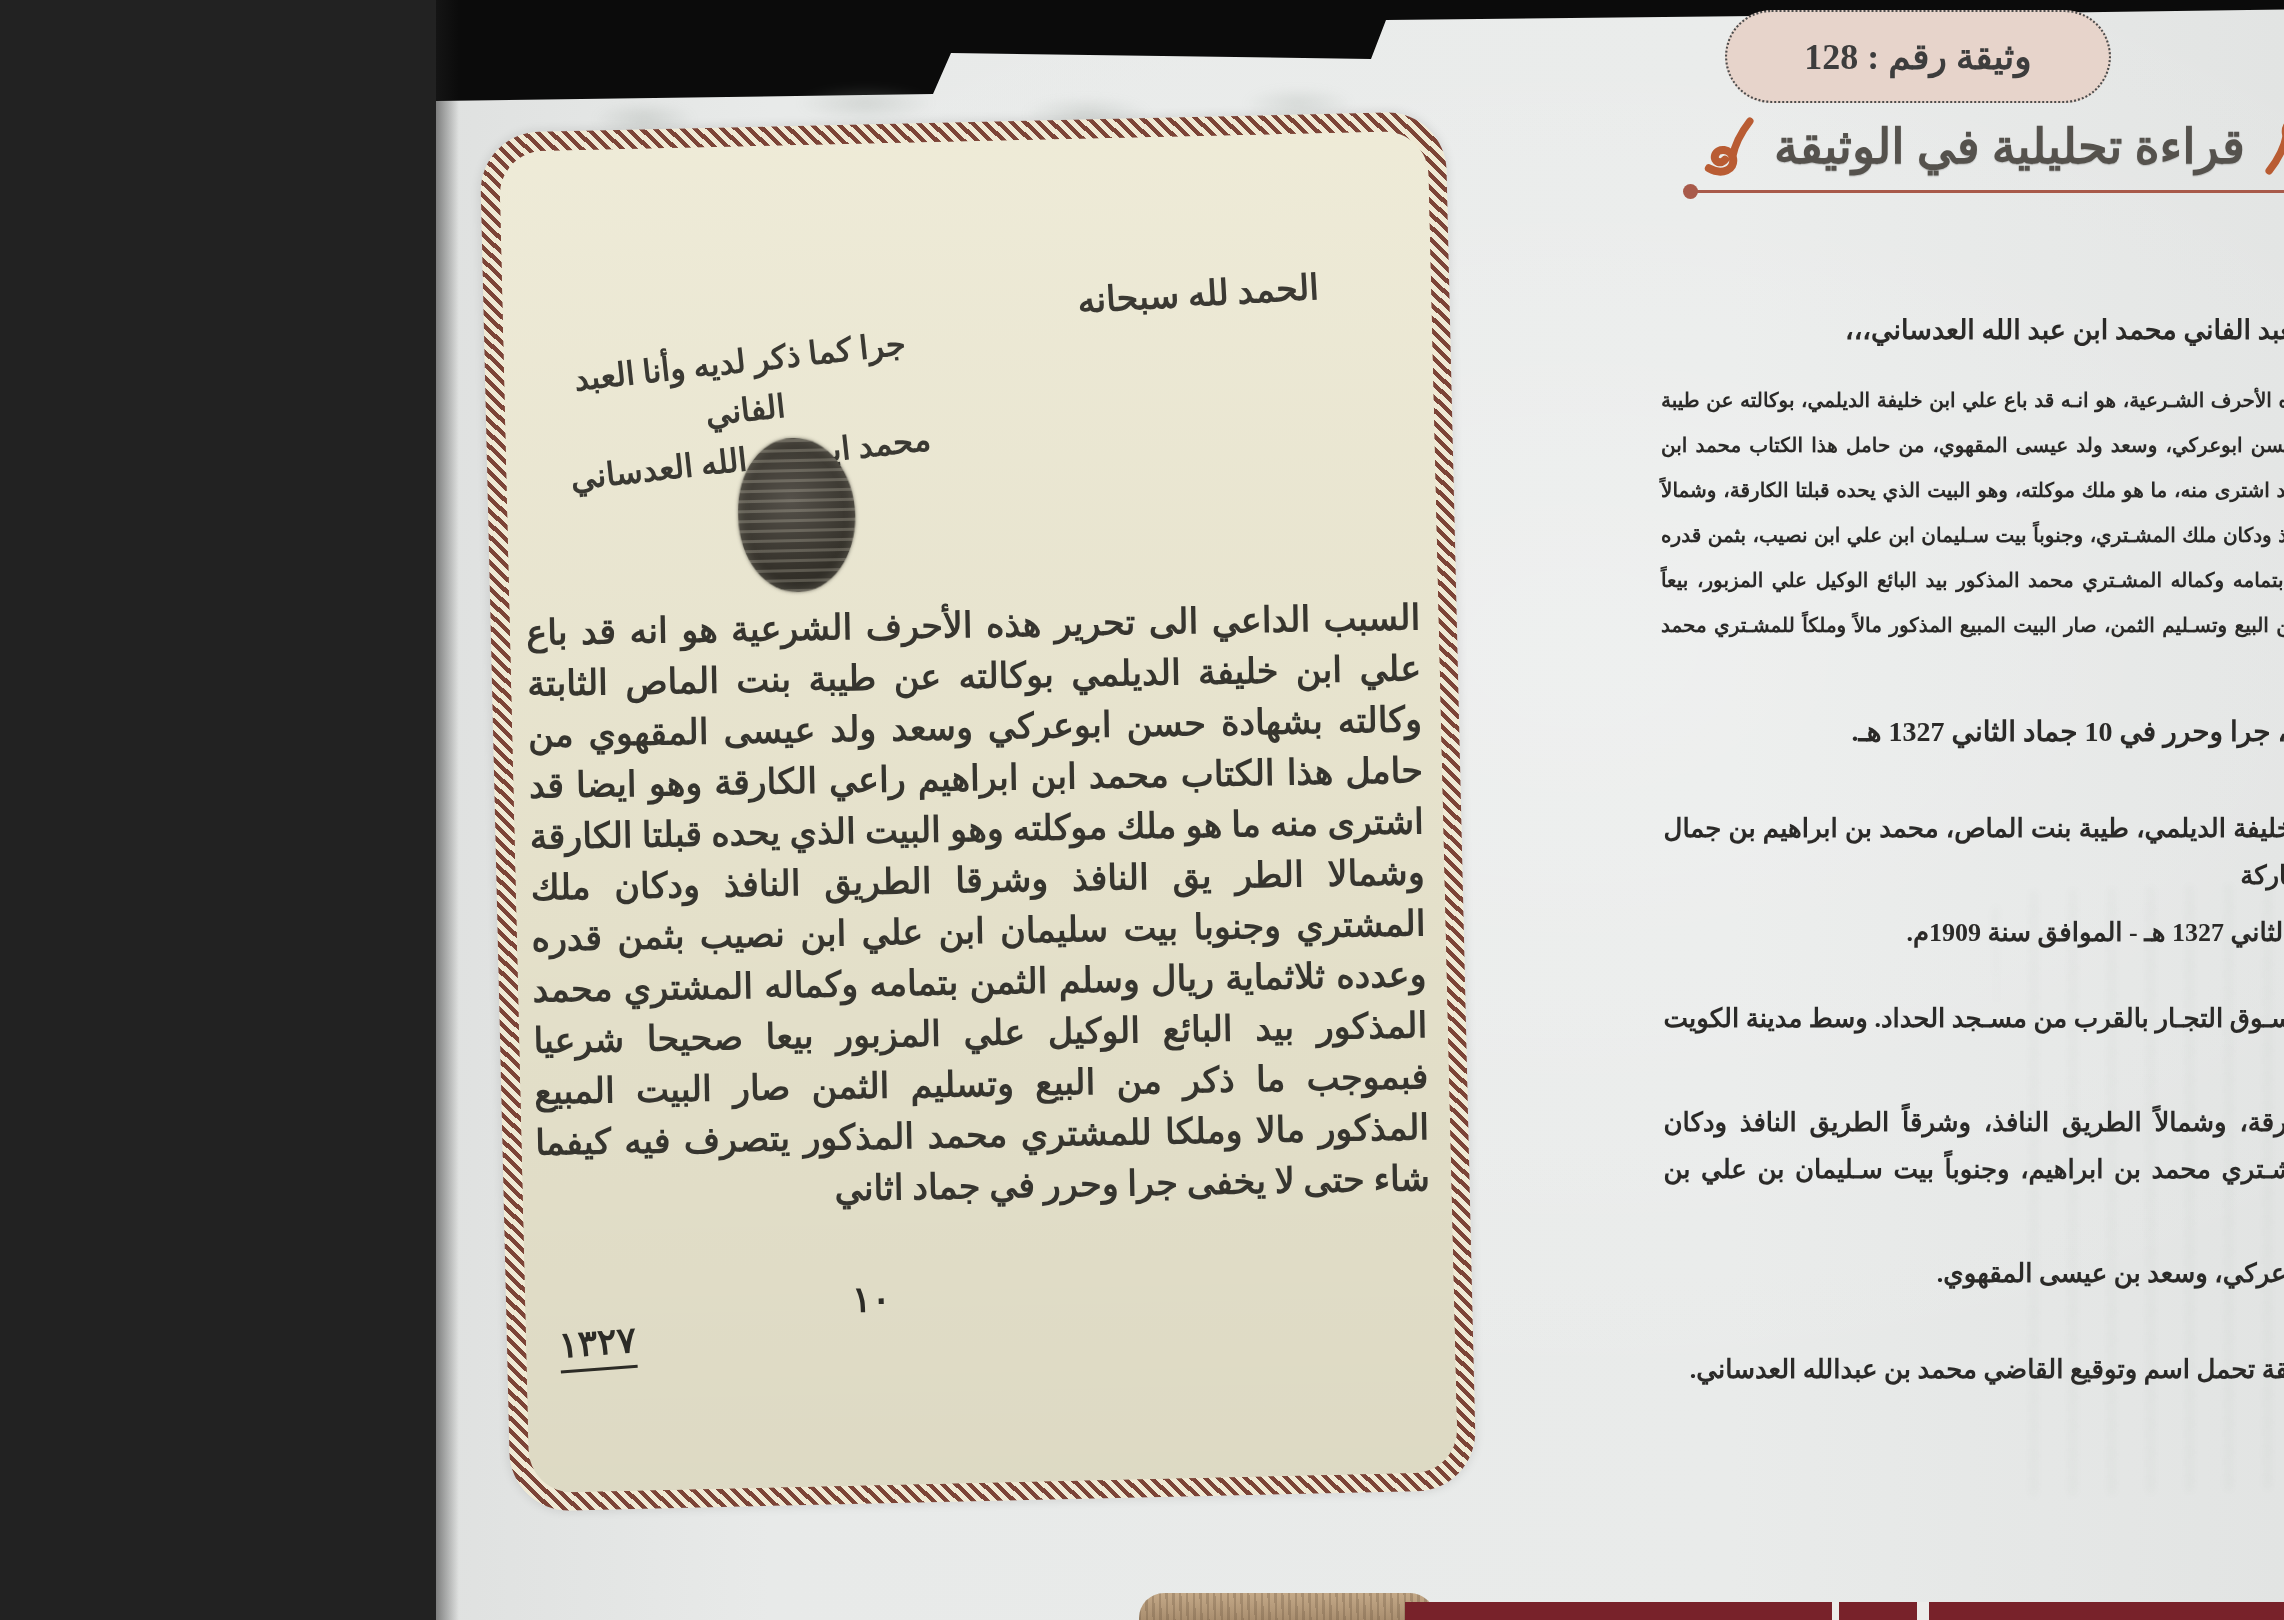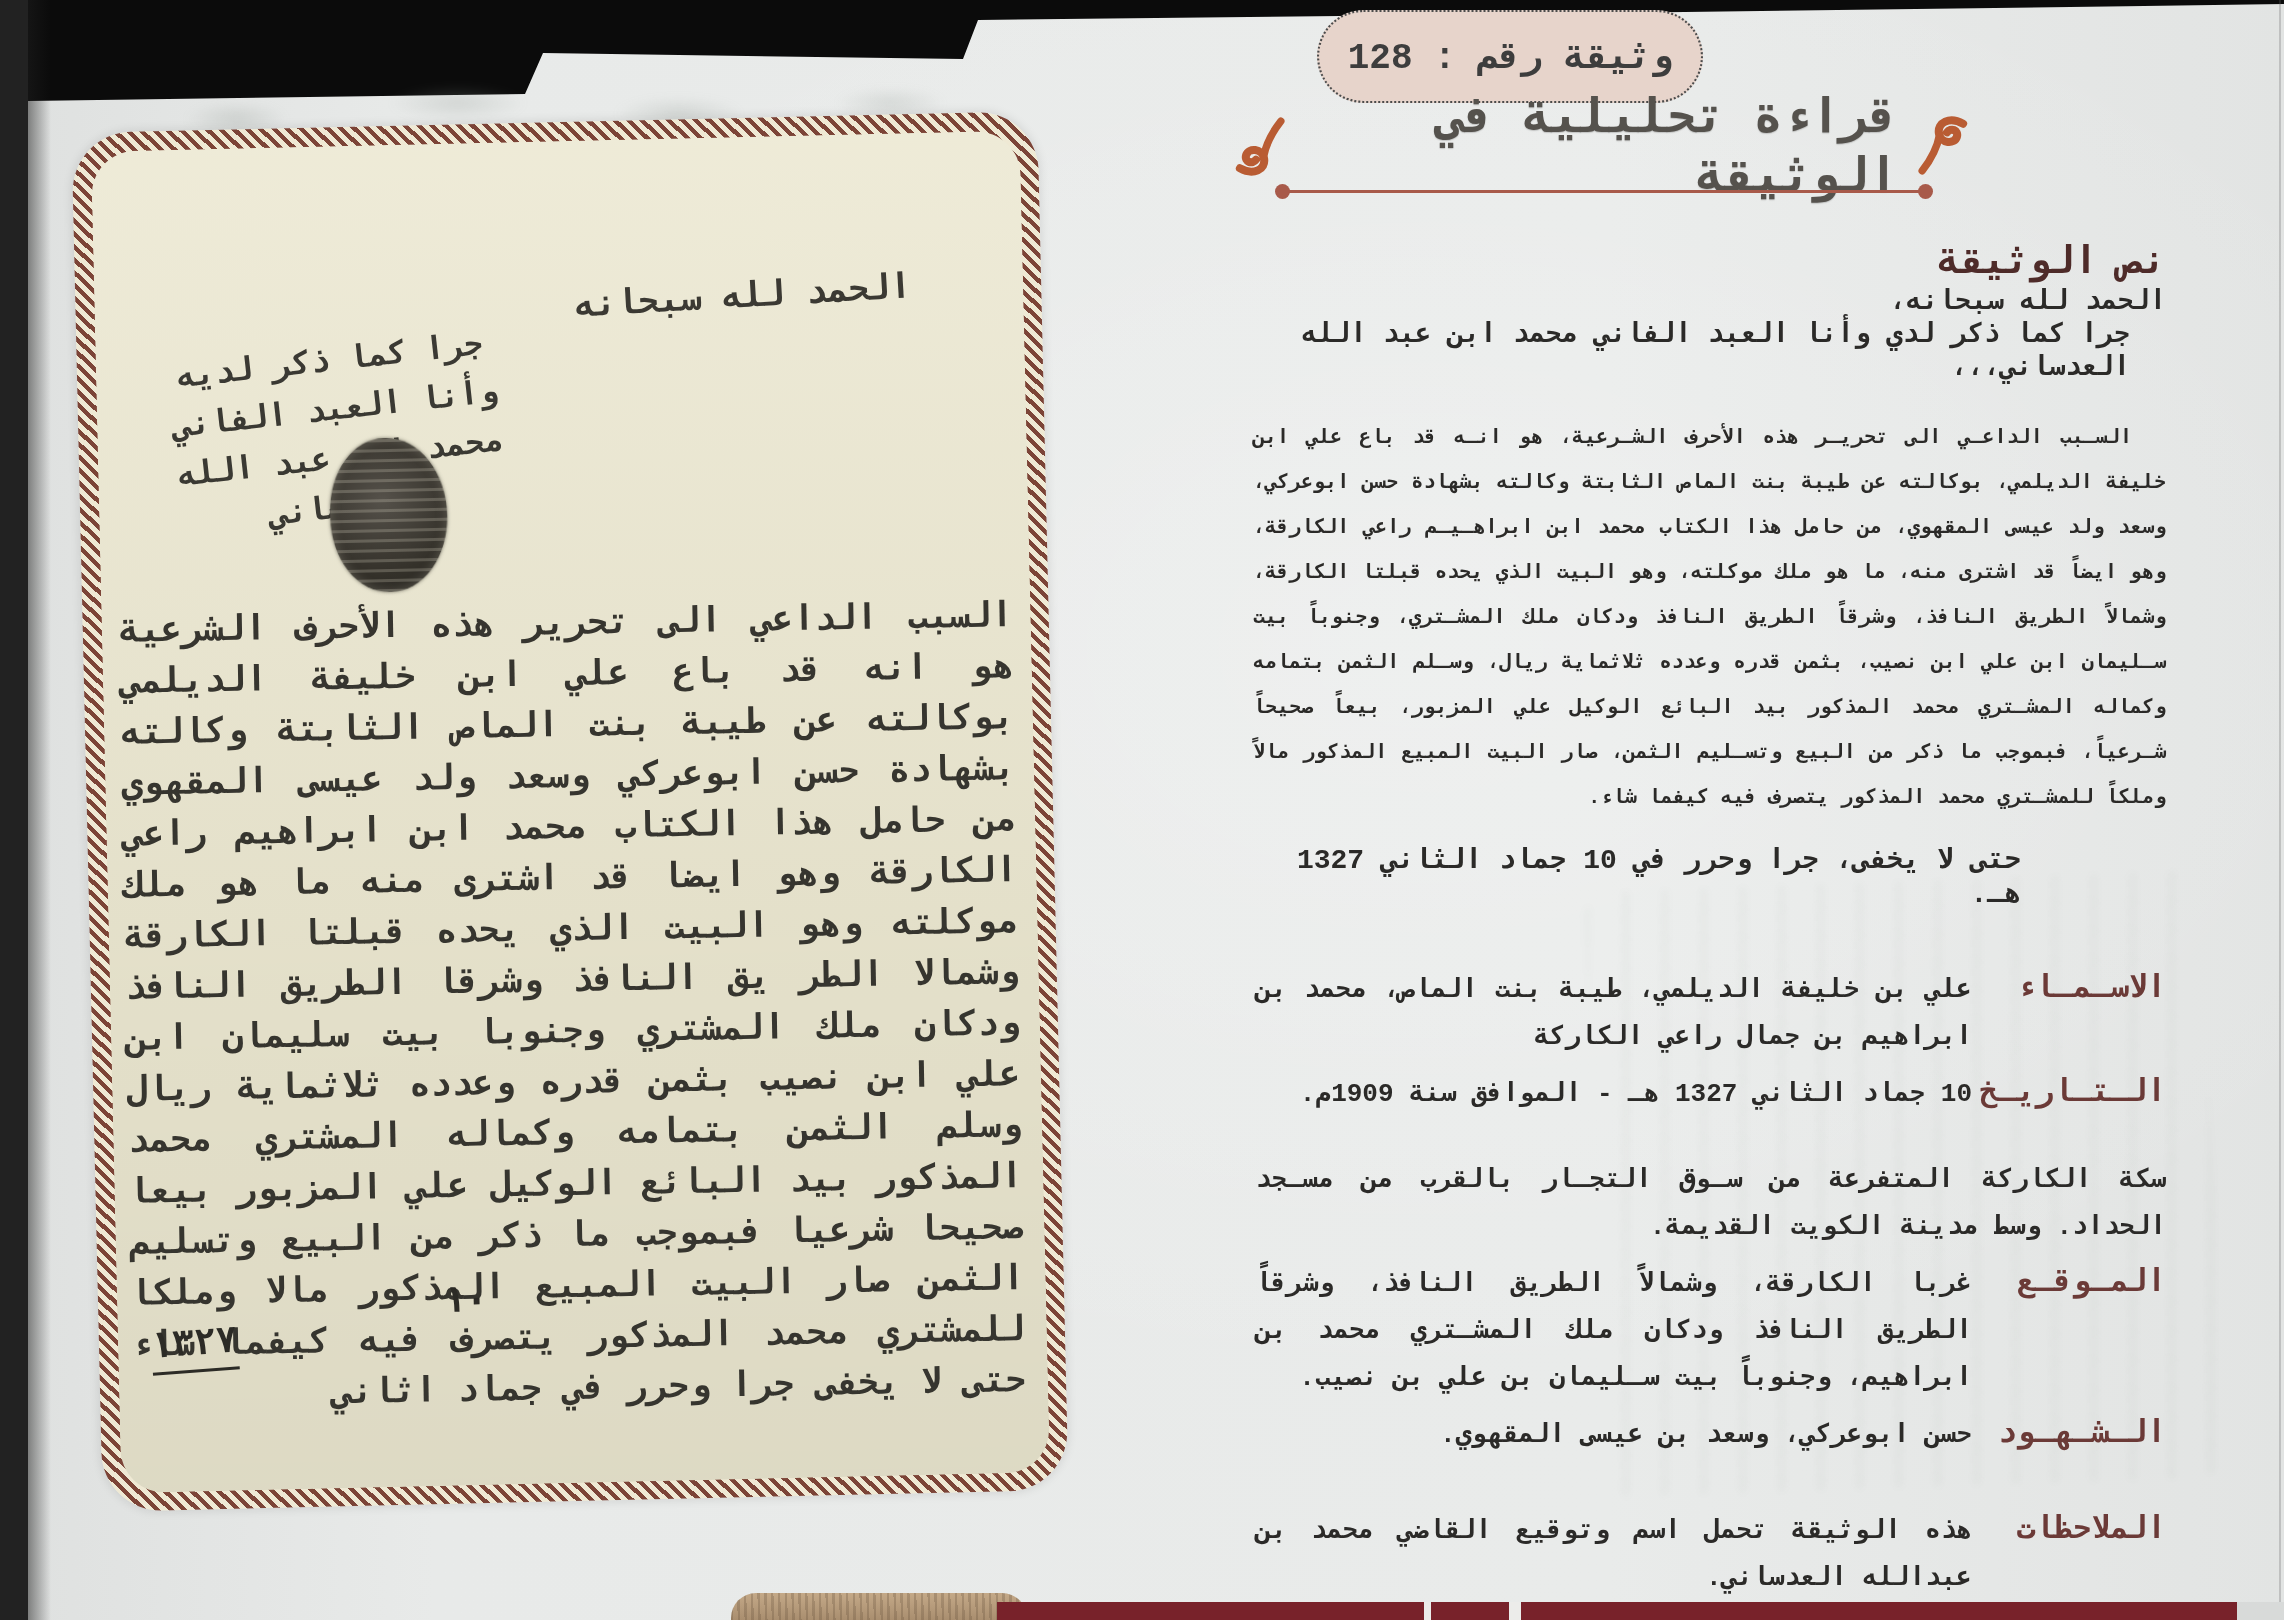--- a/index.html
+++ b/index.html
@@ -4,26 +4,26 @@
 <style>
   :root{
     --page-bg:#e7e9e8; --badge-bg:#e7d4cb; --accent-orange:#b95c33;
     --underline:#a85a4a; --heading-maroon:#4e2b29; --label-maroon:#6b3a37;
     --ink:#2b2a28; --paper:#ebe7d0; --hatch:#7c4437; --band:#78222a;
     --ms-ink:#2c2b26; --tan:#b99d7e;
   }
   *{margin:0;padding:0;box-sizing:border-box;}
   html,body{background:#222;}
   .page{
-    position:relative; width:2256px; height:1620px; overflow:hidden;
+    position:relative; width:1848px; height:1620px; overflow:hidden;
     background:
       radial-gradient(ellipse 1604px 1111px at 62% 40%, rgba(255,255,255,.25), rgba(0,0,0,0) 70%),
       linear-gradient(90deg, #dfe1e0 0%, #e8eae9 18%, #e9ebea 70%, #e2e4e3 100%),
       var(--page-bg);
-    font-family:Liberation Mono, monospace;
+    font-family:Liberation Serif, serif;
     direction:rtl;
   }
   
   .photo-top{
     position:absolute; left:0; top:0; width:2284px; height:123px; background:#0b0b0b;
     clip-path:polygon(0 0,2284px 0,2284px 3.7px,2098px 6.2px,1542px 13.6px,950px 20px,935px 59px,515px 53px,497px 94px,0 101px);
   }
   .edge-left{position:absolute;left:0;top:0;width:23.4px;height:100%;
     background:linear-gradient(90deg, rgba(30,30,30,.5), rgba(30,30,30,0));}
   .edge-right-line{position:absolute;left:2251px;top:0;width:1.9px;height:100%;background:rgba(100,100,100,.28);}

